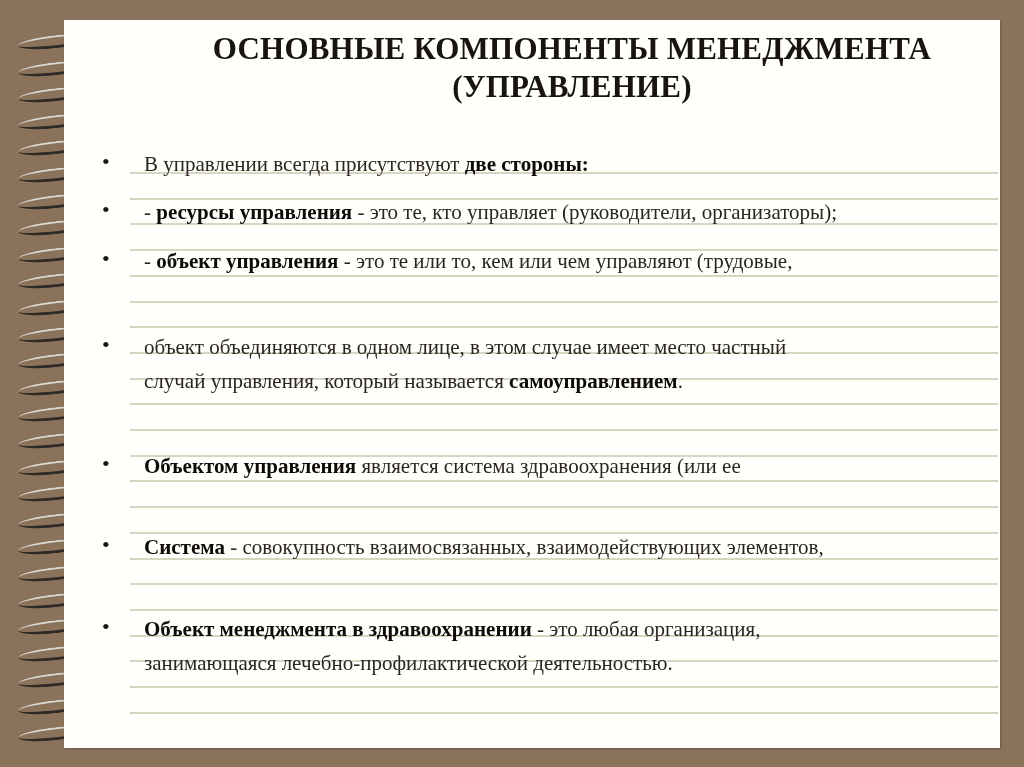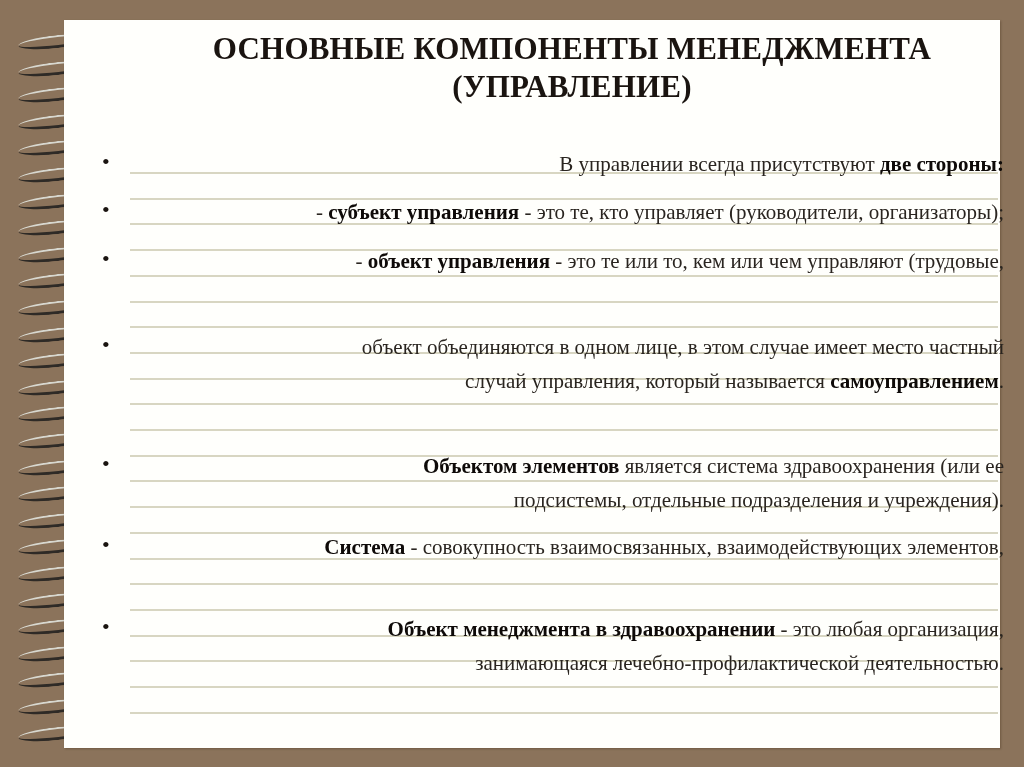--- a/index.html
+++ b/index.html
@@ -22,21 +22,21 @@
     position:absolute; left:64px; width:1016px; top:30px;
     text-align:center; font-weight:bold; font-size:31px; line-height:38px;
     color:#1a1410; letter-spacing:0.2px;
   }
   .item { position:absolute; left:0; width:936px; }
   .bullet {
     position:absolute; left:38px; font-size:22px; color:#1a1410;
   }
   .text {
     position:absolute; left:80px; width:860px;
-    font-size:21px; line-height:34px; color:#2a2520;text-align:right;
+    font-size:21px; line-height:34px; color:#2a2520;
   }
   .text b { color:#0e0a08; }
   .spiral { position:absolute; left:0; top:0; width:130px; height:767px; }
   .ring { position:absolute; left:14px; width:110px; height:22px; }
   .wire {
     position:absolute; left:4px; top:8px; width:80px; height:8px;
     border-radius:50%;
     border-top:2px solid #d8d8d0;
     border-bottom:3px solid #2e2a26;
     transform:rotate(-6deg);
@@ -196,41 +196,40 @@
 <div id="items">
     <div class="item" style="top: 147px; left: 64px;">
       <span class="bullet" style="top: 2px;">•</span>
       <div class="text">
         <div><span>В управлении всегда присутствуют </span><b>две стороны:</b></div>
       </div>
     </div>
     <div class="item" style="top: 195px; left: 64px;">
       <span class="bullet" style="top: 2px;">•</span>
       <div class="text">
-        <div><span> - </span><b>субъект управления</b><span> - это те, кто управляет (руководители, организаторы);</span></div>
+        <div><span> - </span><b>ресурсы управления</b><span> - это те, кто управляет (руководители, организаторы);</span></div>
       </div>
     </div>
     <div class="item" style="top: 244px; left: 64px;">
       <span class="bullet" style="top: 2px;">•</span>
       <div class="text">
         <div><span>- </span><b>объект управления</b><span> - это те или то, кем или чем управляют (трудовые,</span></div>
       </div>
     </div>
     <div class="item" style="top: 330px; left: 64px;">
       <span class="bullet" style="top: 2px;">•</span>
       <div class="text">
         <div><span>объект объединяются в одном лице, в этом случае имеет место частный</span></div>
         <div><span>случай управления, который называется </span><b>самоуправлением</b><span>.</span></div>
       </div>
     </div>
     <div class="item" style="top: 449px; left: 64px;">
       <span class="bullet" style="top: 2px;">•</span>
       <div class="text">
-        <div><b>Объектом элементов</b><span> является система здравоохранения (или ее</span></div>
-        <div><span>подсистемы, отдельные подразделения и учреждения).</span></div>
+        <div><b>Объектом управления</b><span> является система здравоохранения (или ее</span></div>
       </div>
     </div>
     <div class="item" style="top: 530px; left: 64px;">
       <span class="bullet" style="top: 2px;">•</span>
       <div class="text">
         <div><b>Система</b><span> - совокупность взаимосвязанных, взаимодействующих элементов,</span></div>
       </div>
     </div>
     <div class="item" style="top: 612px; left: 64px;">
       <span class="bullet" style="top: 2px;">•</span>

